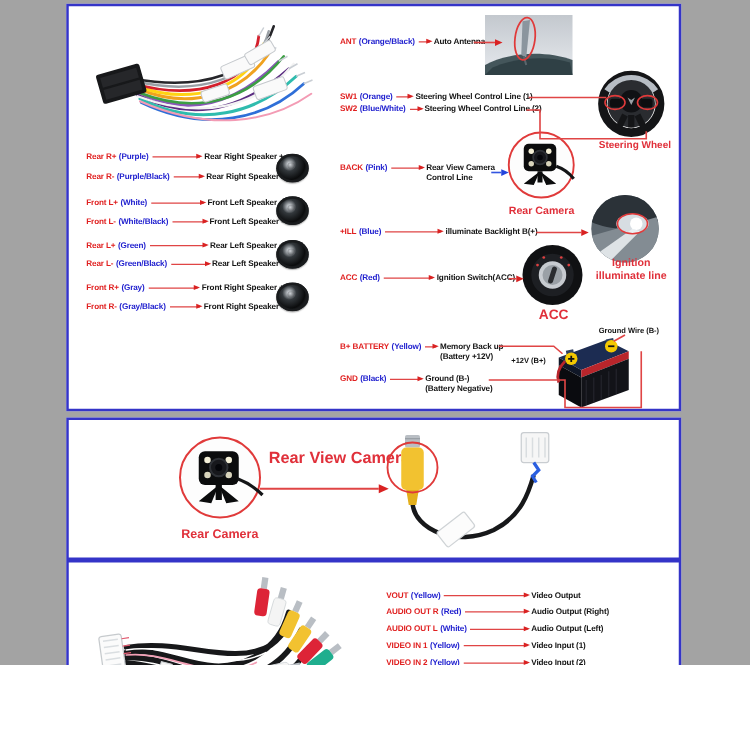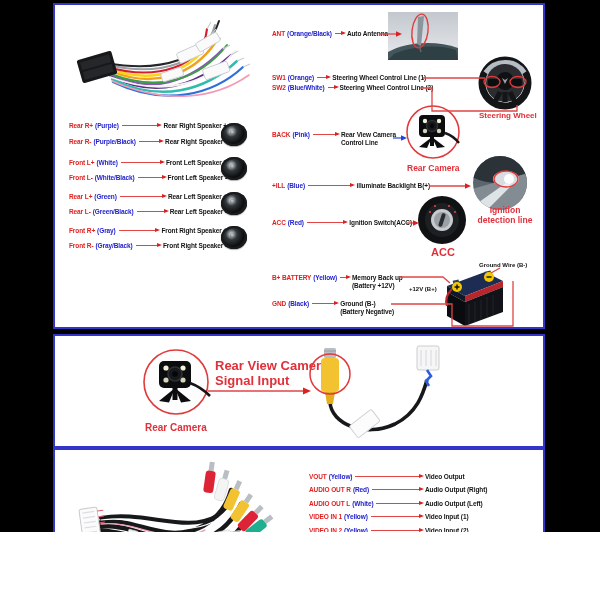--- a/index.html
+++ b/index.html
@@ -1,20 +1,20 @@
 <!DOCTYPE html>
 <html><head>
 <meta charset="utf-8">
 <style>
   :root{
     --red:#e01f1f; --blue:#2121cf; --line:#e04545; --ink:#141414;
     --border:#3434c8; --bigred:#e0303a;
   }
   html,body{margin:0;padding:0;background:#fff;}
-  #page{position:relative;width:600px;height:532px;background:#000000;overflow:hidden;
+  #page{position:relative;width:600px;height:532px;background:#a3a3a3;overflow:hidden;
         font-family:"Liberation Sans",sans-serif;}
   .panel{position:absolute;left:53px;width:488px;border:2px solid var(--border);background:#fff;}
   #p1{top:3px;height:322px;}
   #p2{top:334px;height:110px;}
   #p3{top:448px;height:140px;}
   .lay{position:absolute;inset:0;pointer-events:none;}
   .wrow{position:absolute;display:flex;align-items:center;white-space:nowrap;
         font-weight:bold;font-size:6.5px;letter-spacing:-0.1px;line-height:7.5px;}
   .wrow.tl{align-items:flex-start;}
   .wn{color:var(--red);}
@@ -249,21 +249,21 @@
         <path d="M0,0 H56 V22 C38,30 16,30 0,22 Z" fill="#2b3238"></path>
         <path d="M0,34 L56,18 L56,56 L0,56 Z" fill="#838c93"></path>
         <ellipse cx="34" cy="24" rx="13" ry="8" fill="#d7dde2"></ellipse>
         <circle cx="37" cy="24" r="5" fill="#ffffff"></circle>
         <path d="M34,28 L0,52 L14,56 L40,30 Z" fill="#eef2f5" opacity="0.85"></path>
       </g>
       <ellipse cx="34" cy="24" rx="12" ry="8" fill="none" stroke="#e03a3a" stroke-width="1.3"></ellipse>
     </svg>
     <div class="rlabel" style="left:419px;top:201px;font-size:8.5px;text-align:center;width:62px;line-height:9.5px">
       <div>Ignition</div>
-      <div>detection line</div>
+      <div>illuminate line</div>
     </div>
 
     <svg style="left:362px;top:190px" width="50" height="50" viewBox="0 0 50 50">
       <circle cx="25" cy="25" r="24" fill="#101113"></circle>
       <circle cx="25" cy="25" r="17" fill="#1d1f23"></circle>
       <circle cx="25" cy="25" r="11" fill="#c7cbd0"></circle>
       <circle cx="25" cy="25" r="8" fill="#9aa0a6"></circle>
       <rect x="23" y="18" width="4" height="14" rx="2" fill="#2a2c30" transform="rotate(18 25 25)"></rect>
       <g fill="#e04040">
         <circle cx="13" cy="17" r="1.1"></circle>
@@ -325,21 +325,20 @@
       <circle cx="33" cy="26" r="7" fill="#17181c" stroke="#2e3136" stroke-width="1.6"></circle>
       <circle cx="33" cy="26" r="2.8" fill="#05060a"></circle>
       <path d="M33,40 l-16,13 l10,1.5 Z M33,40 l16,13 l-10,1.5 Z" fill="#0b0c0d"></path>
       <rect x="30.5" y="40" width="5" height="12" fill="#0b0c0d"></rect>
       <path d="M48,35 C56,38 62,42 68,48" stroke="#141517" stroke-width="2.6" fill="none"></path>
     </svg>
     <div class="rlabel" style="left:90px;top:86px;font-size:10px">Rear Camera</div>
 
     <div class="rlabel" style="left:160px;top:22px;font-size:13px;line-height:15px">
       <div>Rear View Camera</div>
-      <div>Signal Input</div>
     </div>
 
     <svg class="lay" width="488" height="110" viewBox="0 0 488 110">
       <line x1="153" y1="55" x2="248" y2="55" stroke="#e04545" stroke-width="1.5"></line>
       <polygon points="256,55 248,51.4 248,58.6" fill="#d92222"></polygon>
       <path d="M275,66 C276,88 310,102 340,88 C362,77 368,58 372,44" stroke="#17181a" stroke-width="3.6" fill="none"></path>
 
       <g>
         <rect x="269" y="12" width="12" height="10" rx="1.5" fill="#b9bec4"></rect>
         <path d="M269,15 h12 M269,18 h12" stroke="#8f959b" stroke-width="0.8"></path>

